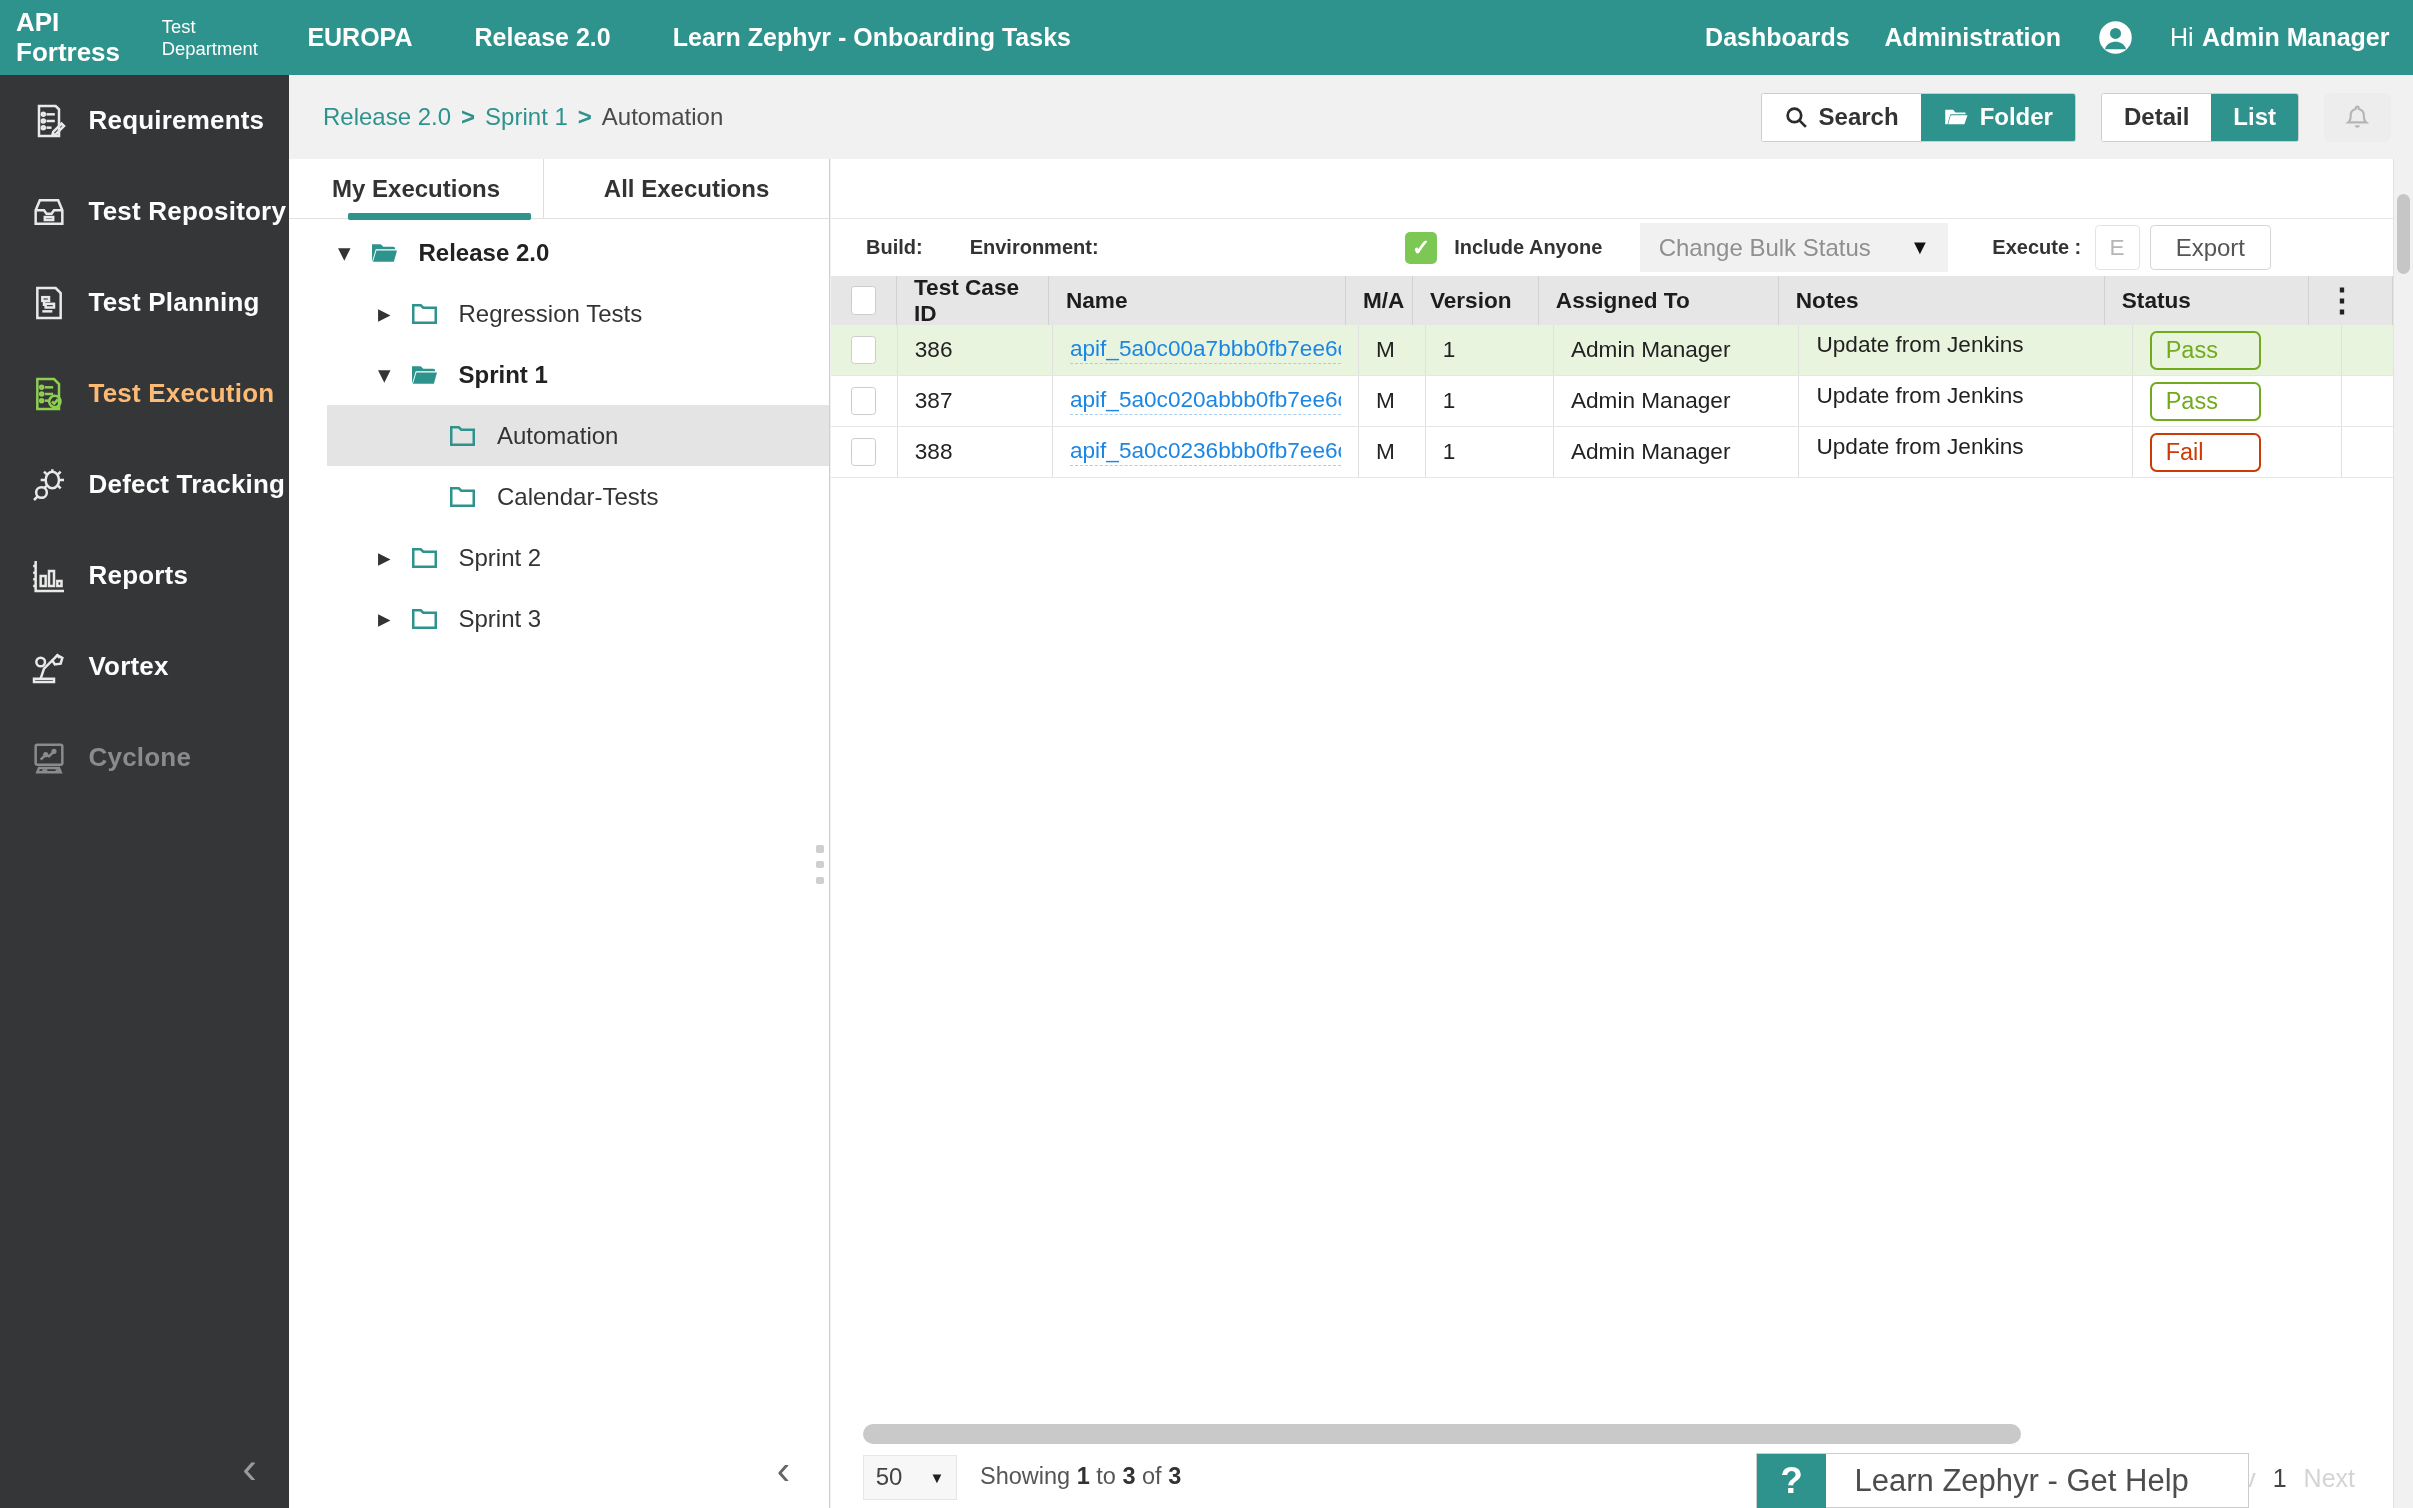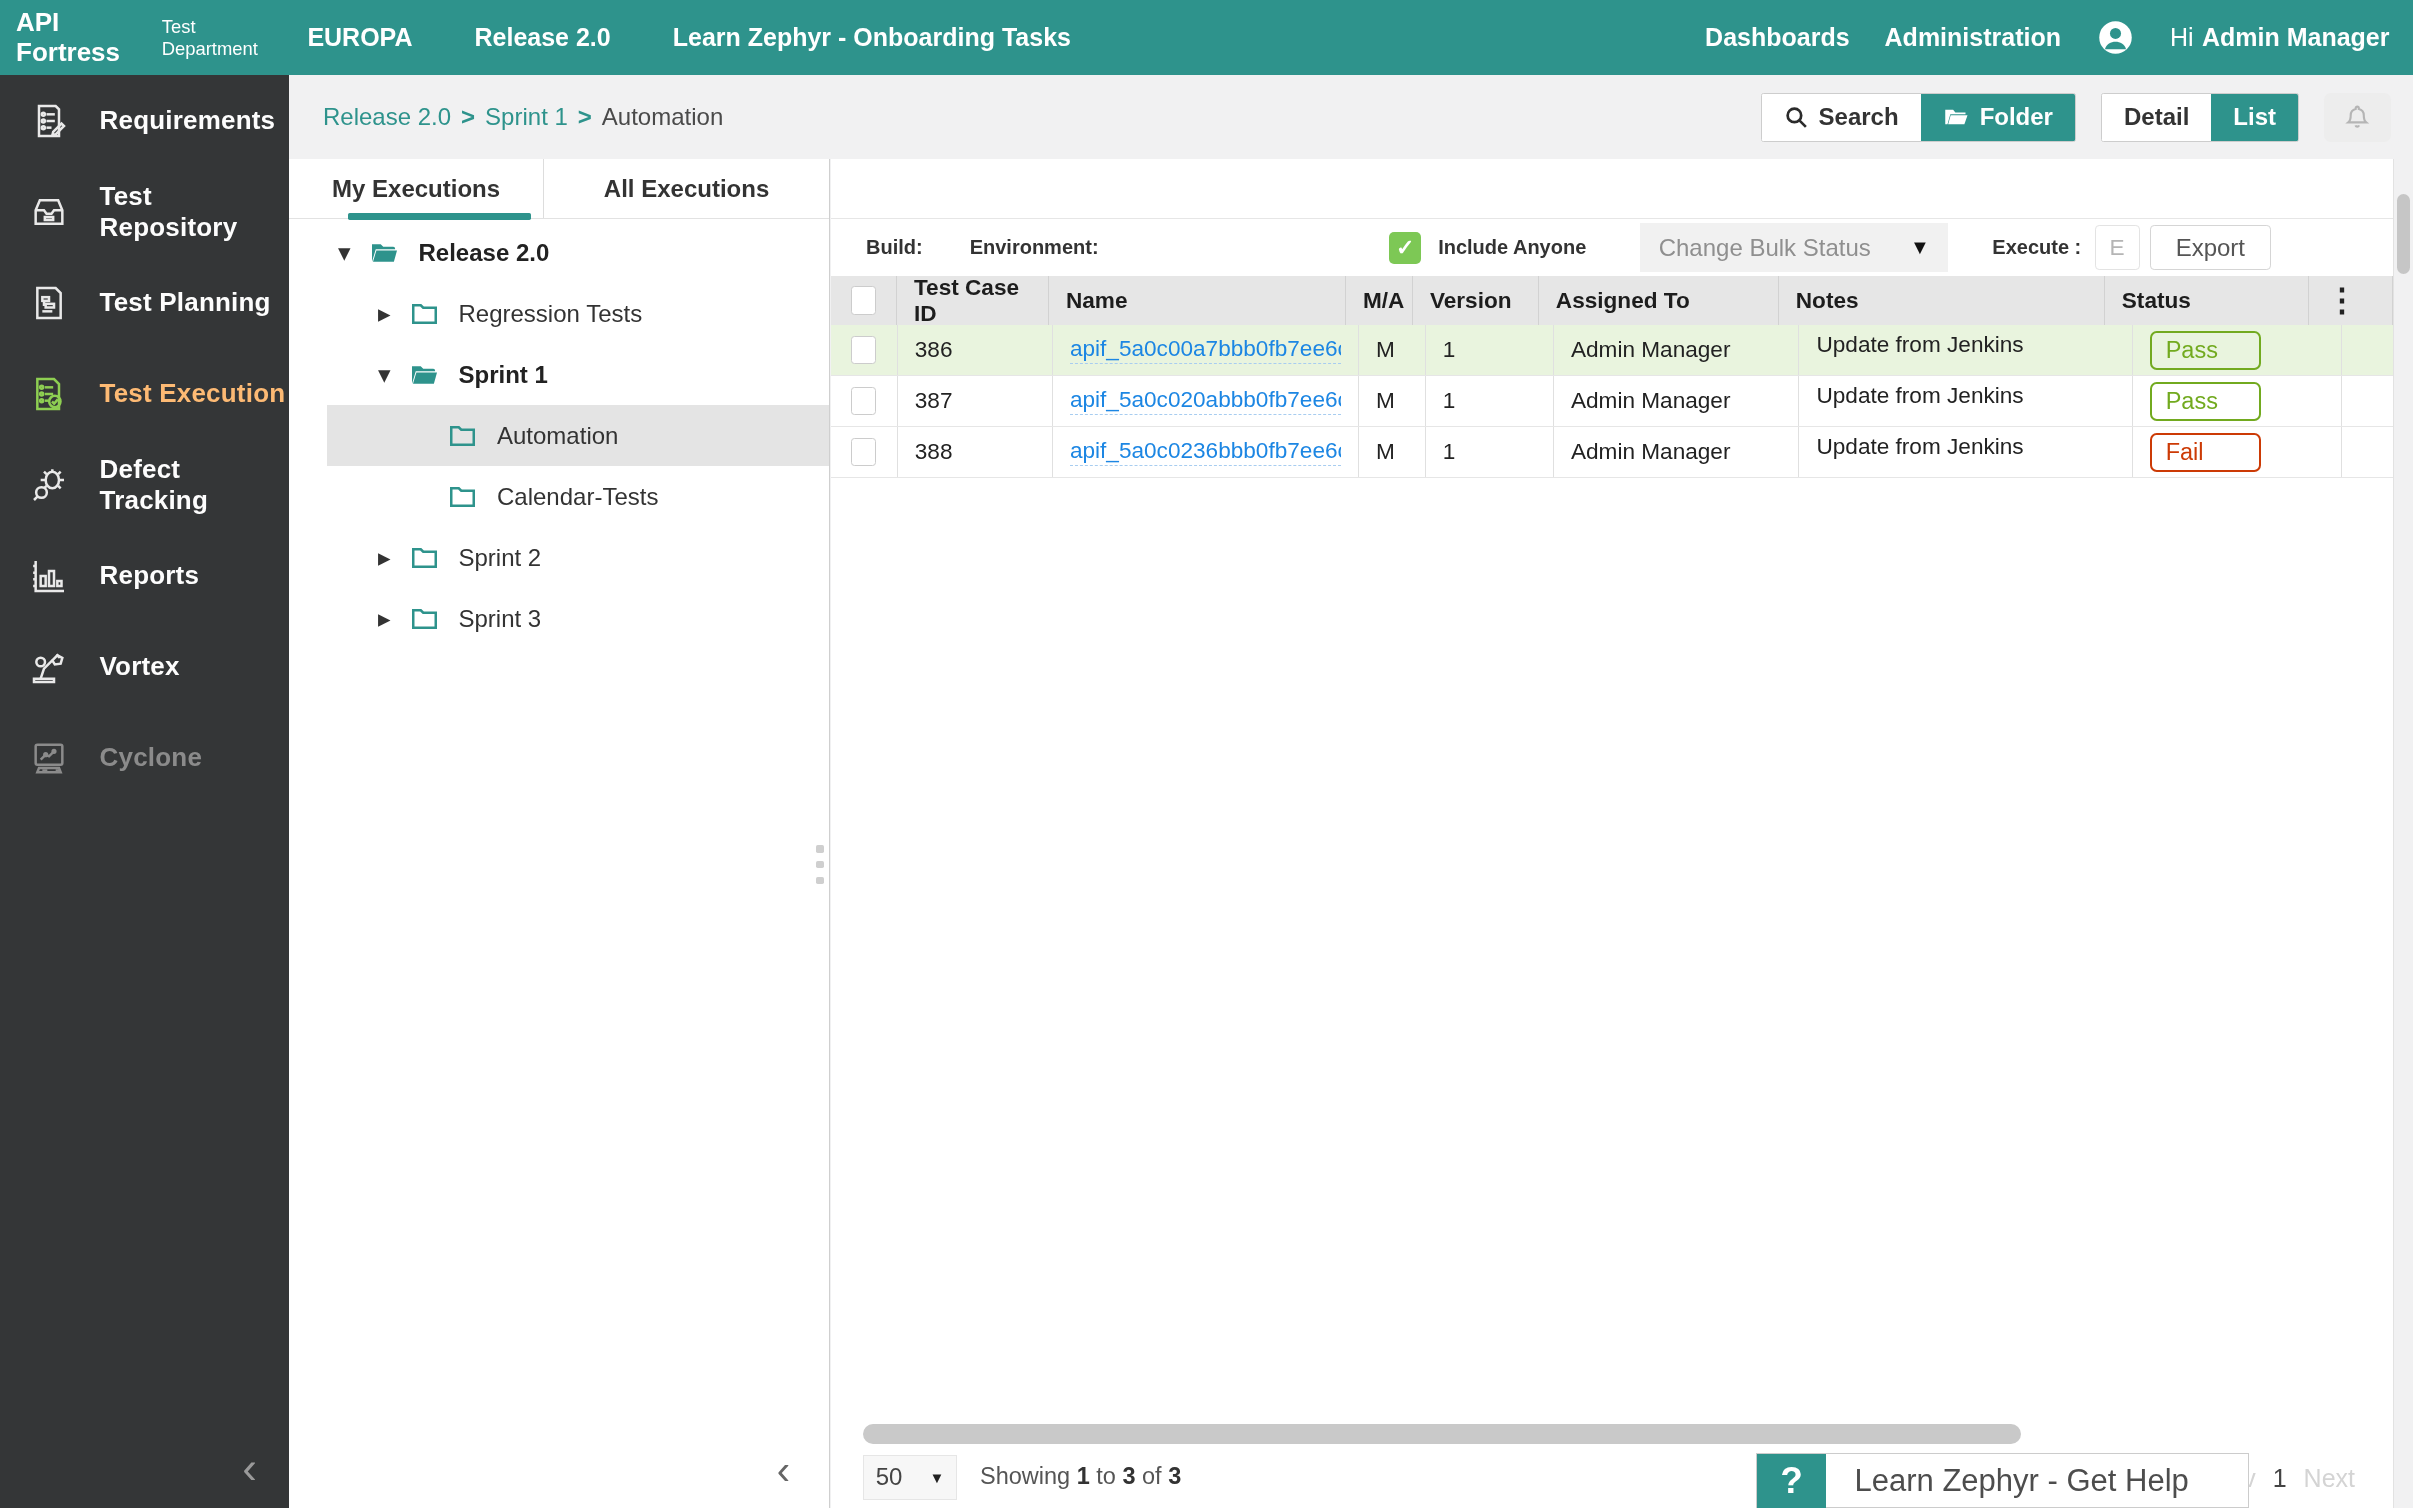--- a/index.html
+++ b/index.html
@@ -19,21 +19,21 @@
   .topspacer { flex:1; }
   .topright { display:flex; align-items:center; gap:35px; padding-right:23.5px; }
   .topright .navitem { font-size:25px; font-weight:bold; }
   .avatar { width:39px; height:39px; }
   .greet { font-size:25px; }
   .greet b { margin-left:8.4px; }
 
   
   .sidebar { position:absolute; left:0; top:75px; width:289px; height:1433px;
              background:#343637; color:#fdfdfd; }
-  .side-item { height:91px; display:flex; align-items:center; gap:31px;
+  .side-item { height:91px; display:flex; align-items:center; gap:20px;
                padding-left:28.5px; cursor:pointer; }
   .side-item .sicon { width:40px; height:40px; flex:0 0 40px; color:#e9e9e9; }
   .side-item .slabel { font-size:26px; font-weight:bold; letter-spacing:0.2px; }
   .side-item.active { color:#fdba74; }
   .side-item.active .sicon { color:#8ecf52; }
   .side-item.disabled { color:#8b8b8b; }
   .side-item.disabled .sicon { color:#8b8b8b; }
   .side-collapse { position:absolute; right:32px; bottom:18.4px; font-size:44px;
                    color:#9a9a9a; cursor:pointer; line-height:1; }
 
@@ -85,21 +85,21 @@
   
   .main { position:absolute; left:831px; top:159px; width:1562px; height:1349px; background:#fff; }
   .main-top { height:60px; border-bottom:1.7px solid #e6e6e6; }
   .toolbar { height:57px; display:flex; align-items:center; padding:0 122px 0 35px; }
   .tb-label { font-size:20px; font-weight:bold; color:#333; }
   .tb-build { margin-right:47px; }
   .tb-spacer { flex:1; }
   .cb-green { width:32px; height:32px; background:#7dc855; border-radius:5px; color:#fff;
               display:flex; align-items:center; justify-content:center; font-size:22px;
               font-weight:bold; margin-right:17px; cursor:pointer; }
-  .tb-include { margin-right:54px; }
+  .tb-include { margin-right:38px; }
   .bulk-select { width:308px; height:49px; background:#f1f1f1; color:#8f8f8f; font-size:24px;
                  display:flex; align-items:center; padding:0 18.4px; margin-right:44px; cursor:pointer; }
   .bulk-select .arrow { margin-left:auto; color:#111; font-size:20px; }
   .tb-exec { margin-right:13.4px; }
   .e-btn { width:45px; height:45px; border:1.7px solid #e3e3e3; border-radius:4.2px; background:#fff;
            color:#b5b5b5; font-size:22.6px; display:flex; align-items:center; justify-content:center;
            margin-right:10px; cursor:pointer; }
   .export-btn { height:45px; padding:0 25px; border:1.7px solid #d5d5d5; border-radius:4.2px;
                 background:#fff; color:#555; font-size:24px; display:flex; align-items:center; cursor:pointer; }
 

